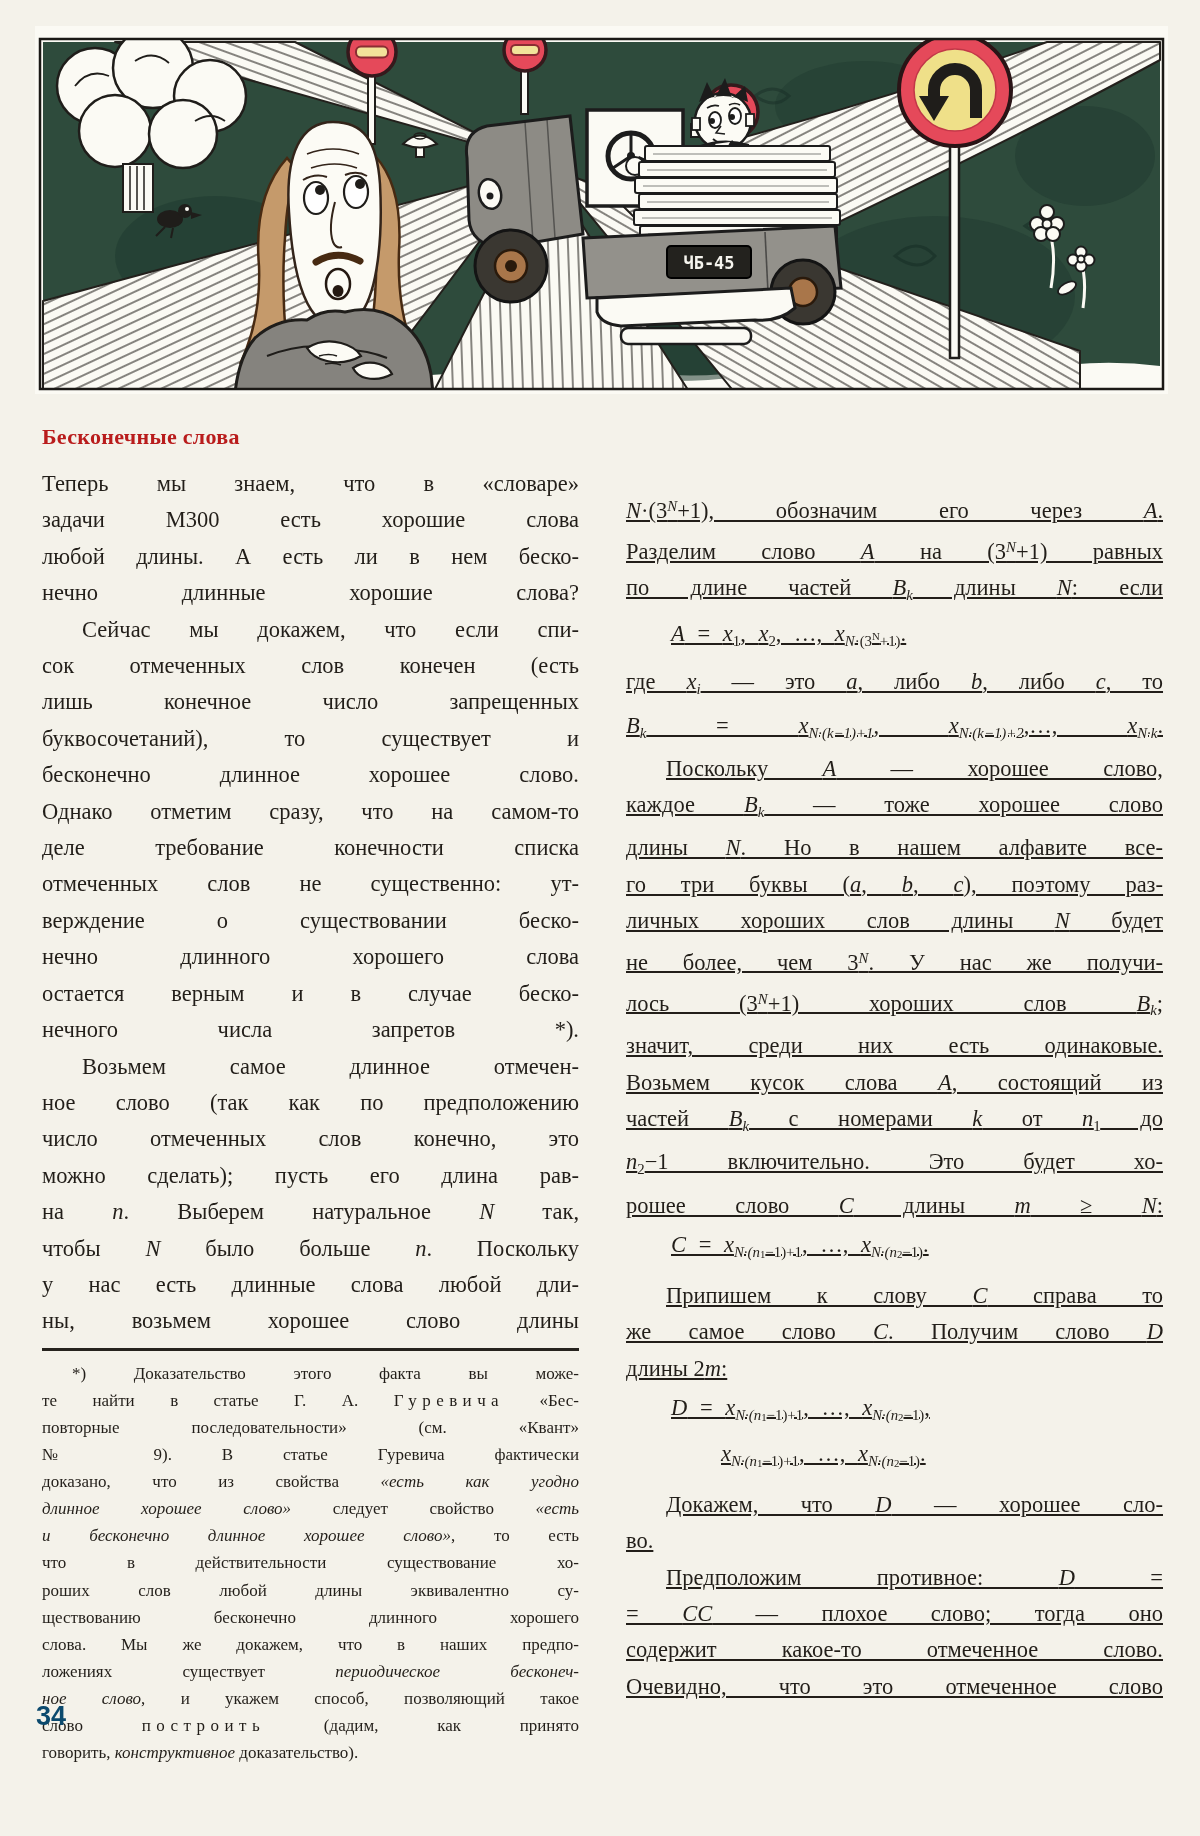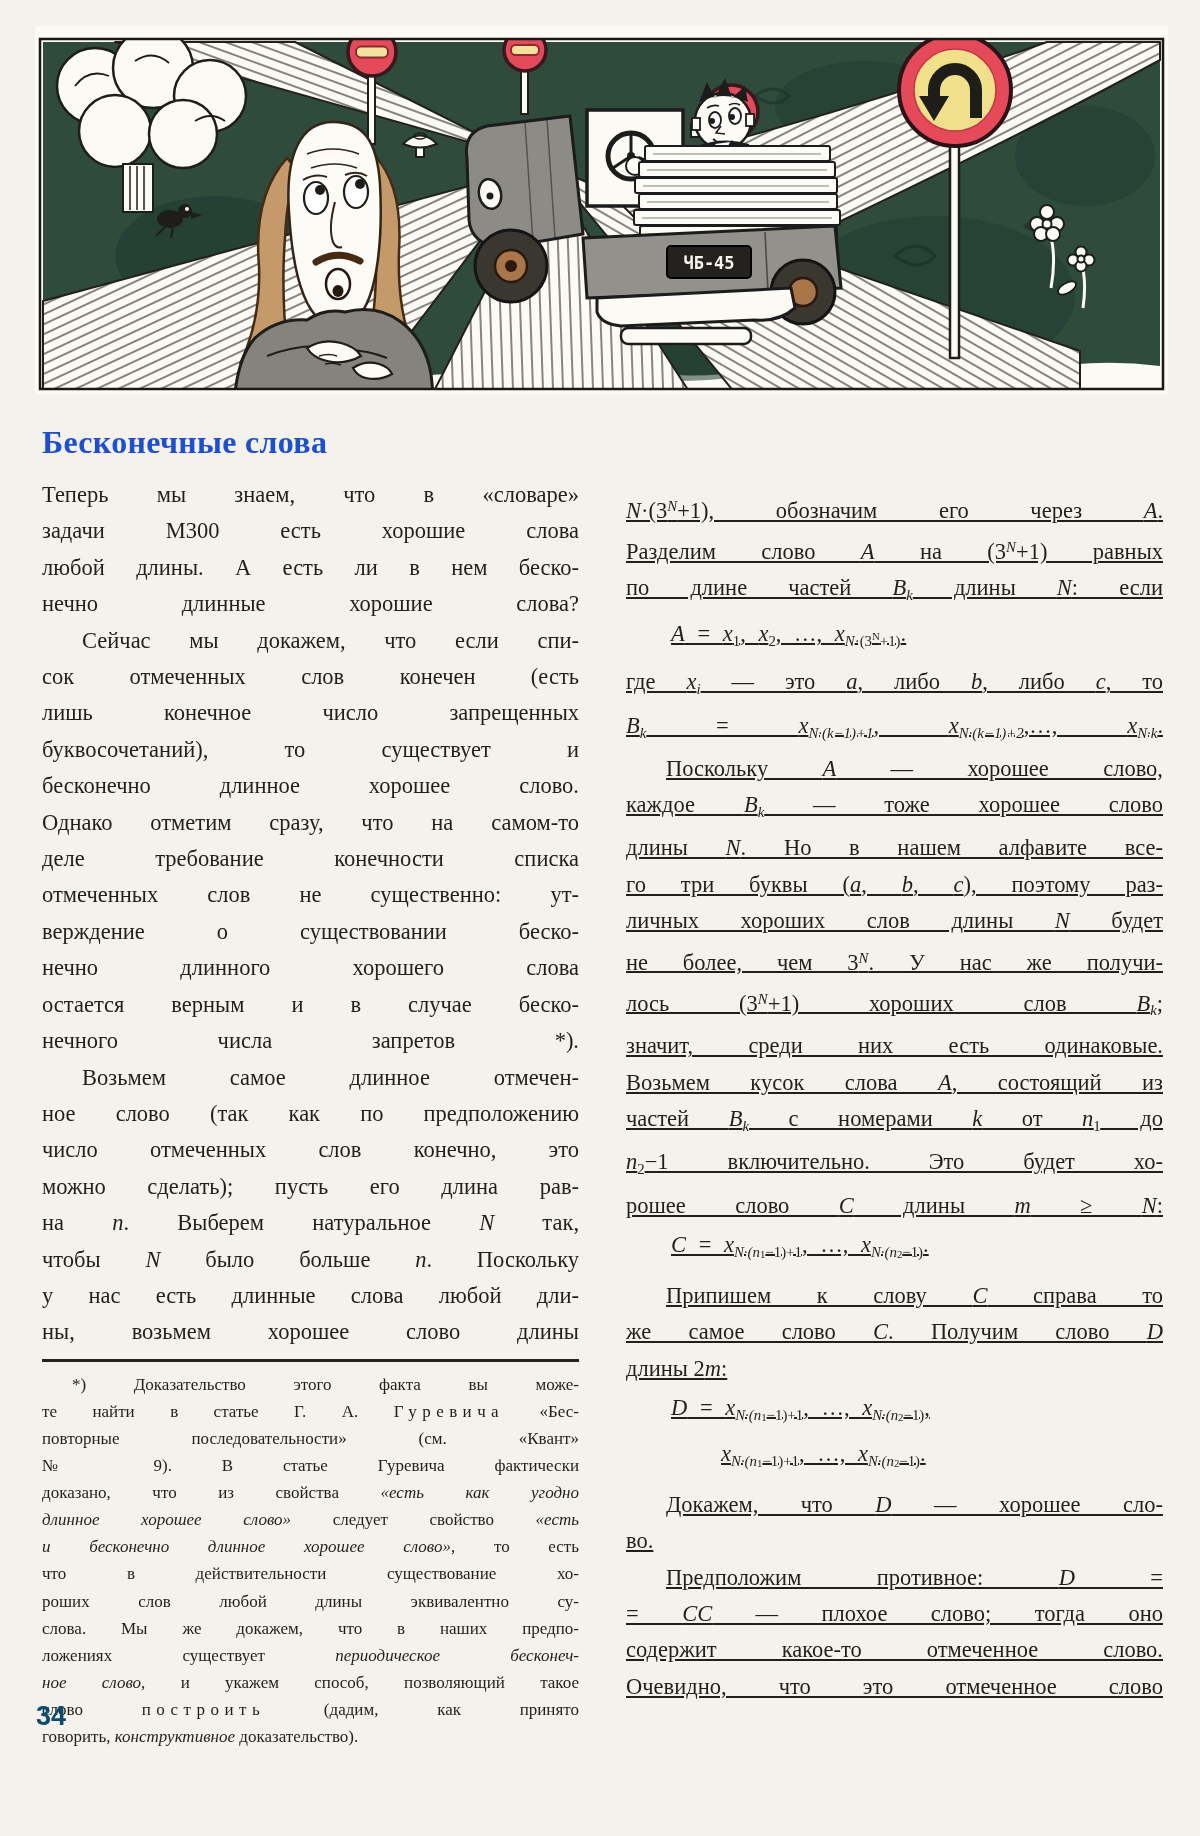--- a/index.html
+++ b/index.html
@@ -6,21 +6,21 @@
   body{
     width:1200px;height:1836px;position:relative;
     background:#f4f2ea;color:#221e19;
     font-family:"Liberation Serif","DejaVu Serif",serif;
     overflow:hidden;
   }
   #illustration-wrap{position:absolute;left:35px;top:26px;width:1133px;height:368px;}
   #left-col{position:absolute;left:42px;top:424px;width:537px;}
   #right-col{position:absolute;left:626px;top:424px;width:537px;padding-top:64px;box-sizing:border-box;text-decoration:underline;}
   h2.article-title{
-    font-size:32px;font-weight:bold;margin:0 0 16px 0;letter-spacing:.3px;color:#1d4ed8;
+    font-size:22px;font-weight:bold;margin:0 0 16px 0;letter-spacing:.3px;color:#b91c1c;
   }
   .body-text{font-size:22.5px;line-height:36.4px;}
   .tline{text-align:justify;text-align-last:justify;white-space:normal;}
   .tline.last{text-align-last:left;}
   .tline.ind{text-indent:40px;}
   .block{margin:0;}
   .block.formula{margin:3px 0 5px 0;}
   .block.formula .tline{text-align:left;text-align-last:auto;word-spacing:7px;}
   .sg-i{font-style:italic;}
   .sg-sub{font-size:.66em;vertical-align:-.32em;}
@@ -279,20 +279,21 @@
       <div class="block para">
         <div class="tline ind">*) Доказательство этого факта вы може-</div>
         <div class="tline">те найти в статье Г. А. <span class="sg-spc">Гуревича</span> «Бес-</div>
         <div class="tline">повторные последовательности» (см. «Квант»</div>
         <div class="tline">№ 9). В статье Гуревича фактически</div>
         <div class="tline">доказано, что из свойства <span class="sg-i">«есть как угодно</span></div>
         <div class="tline"><span class="sg-i">длинное хорошее слово»</span> следует свойство <span class="sg-i">«есть</span></div>
         <div class="tline"><span class="sg-i">и бесконечно длинное хорошее слово»</span>, то есть</div>
         <div class="tline">что в действительности существование хо-</div>
         <div class="tline">роших слов любой длины эквивалентно су-</div>
+        <div class="tline">ществованию бесконечно длинного хорошего</div>
         <div class="tline">слова. Мы же докажем, что в наших предпо-</div>
         <div class="tline">ложениях существует <span class="sg-i">периодическое бесконеч-</span></div>
         <div class="tline"><span class="sg-i">ное слово</span>, и укажем способ, позволяющий такое</div>
         <div class="tline">слово <span class="sg-spc">построить</span> (дадим, как принято</div>
         <div class="tline last">говорить, <span class="sg-i">конструктивное</span> доказательство).</div>
       </div>
     </div>
 </div>
 
 <div id="right-col" class="body-text">

